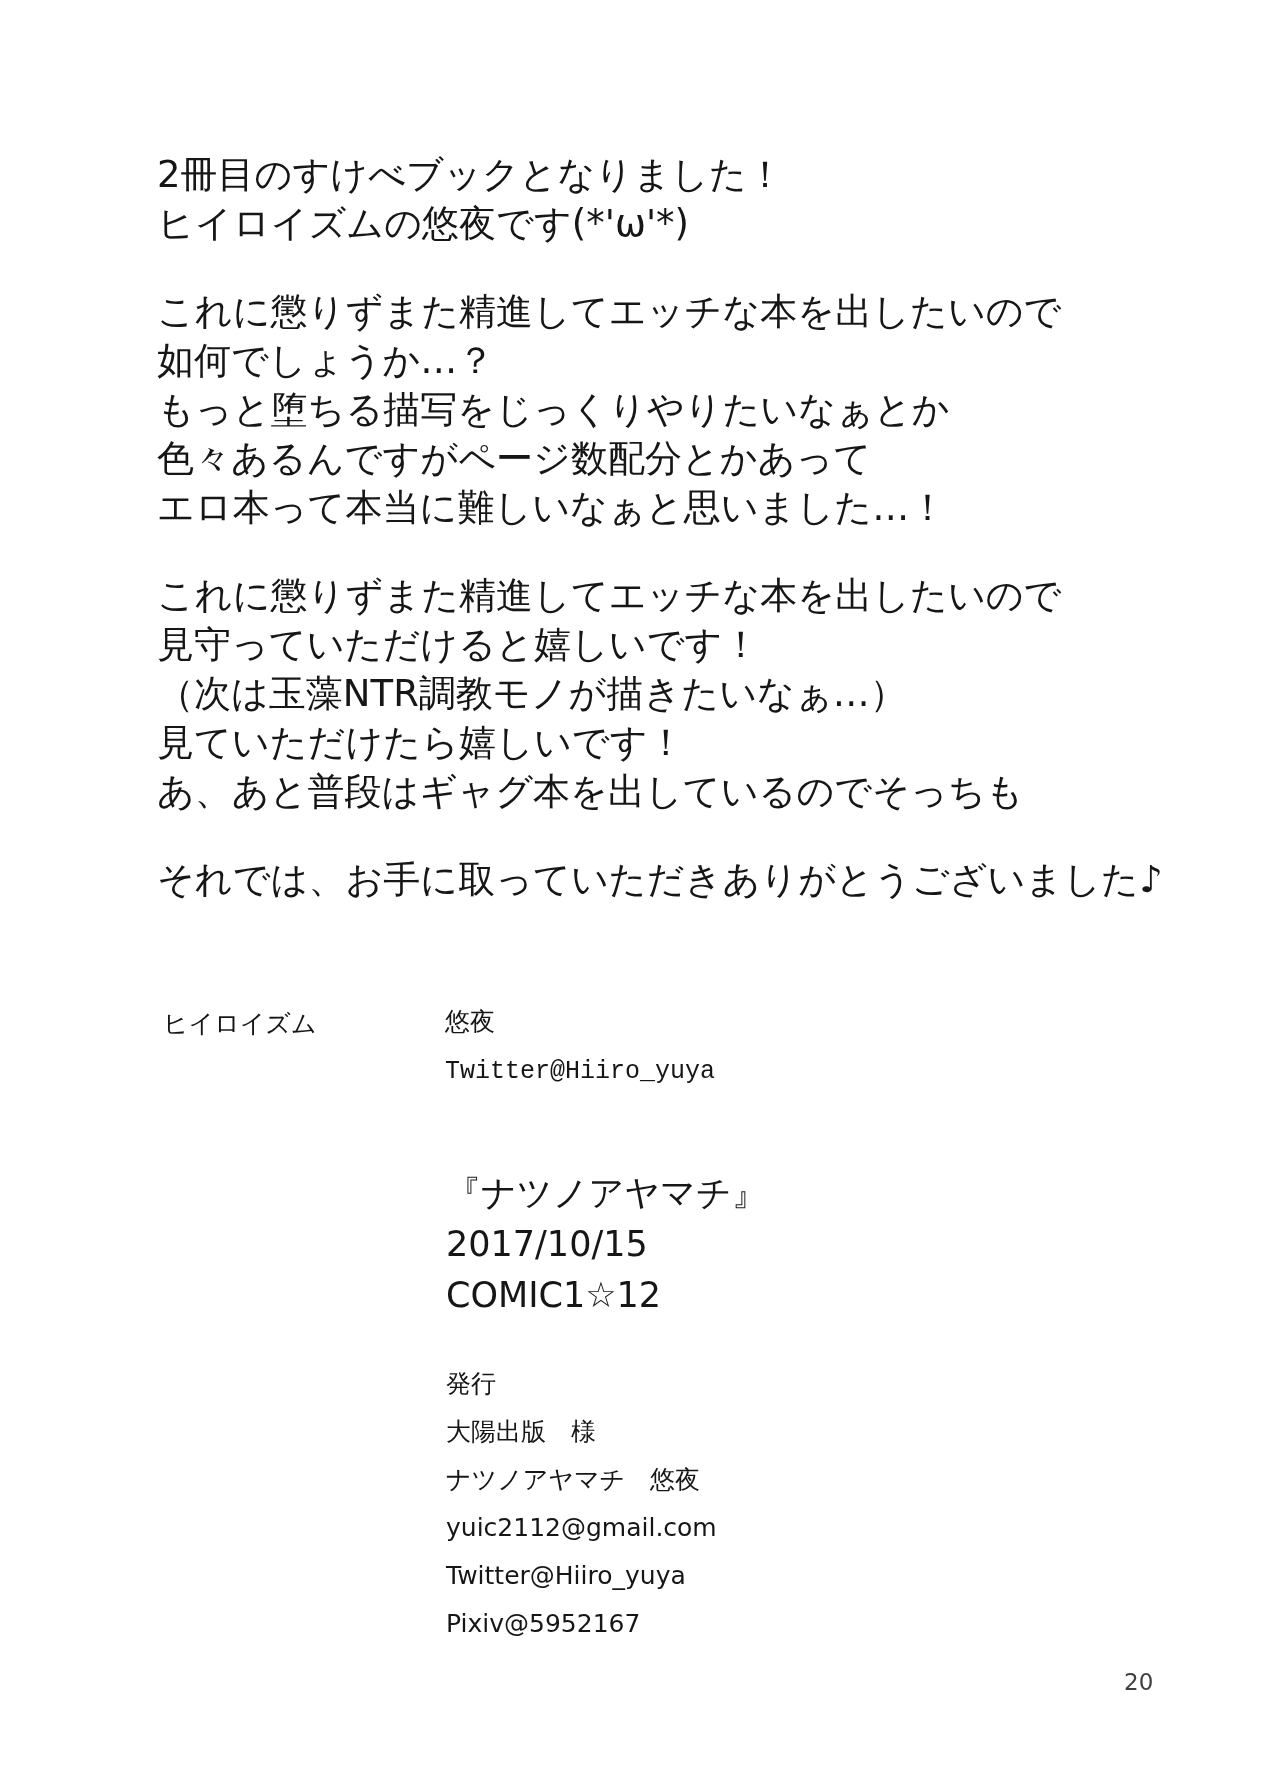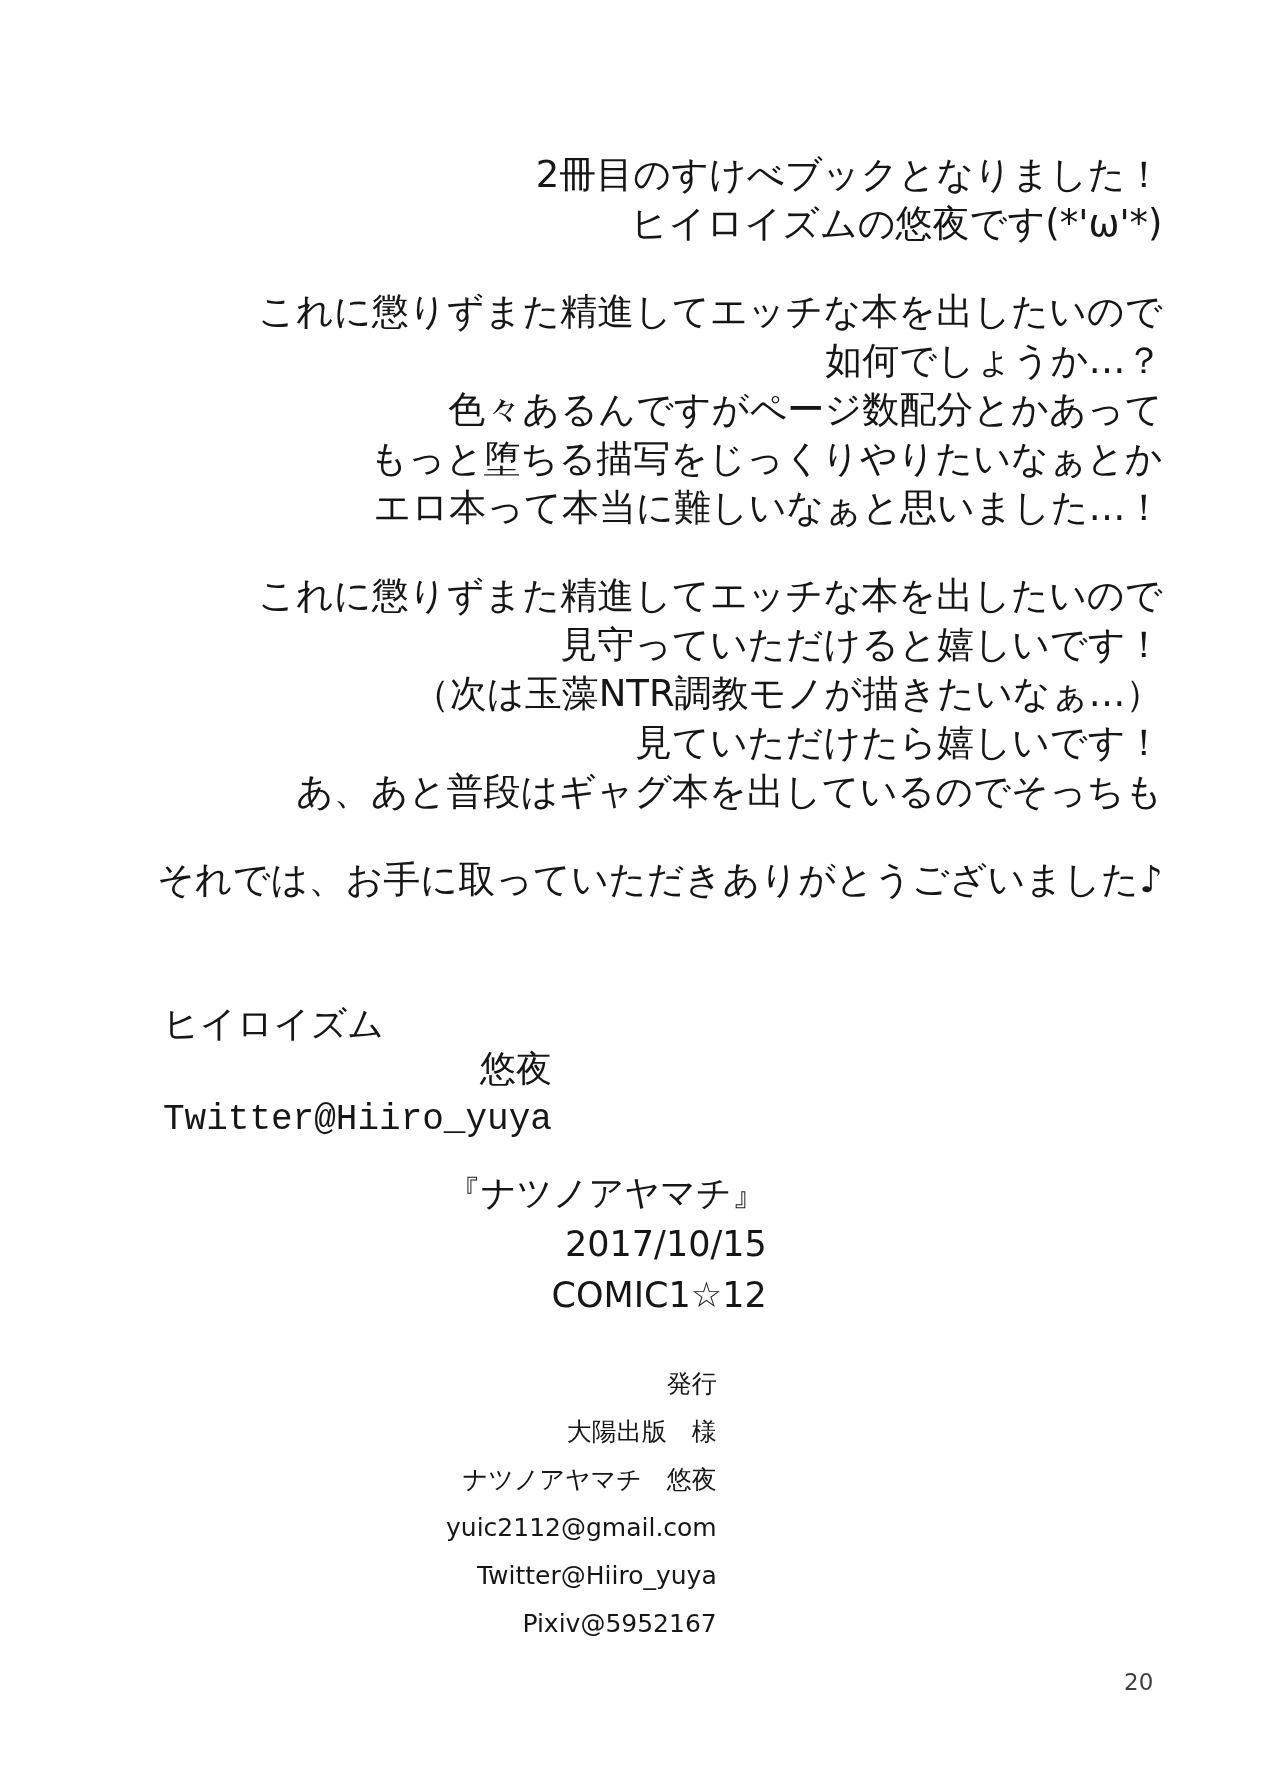--- a/index.html
+++ b/index.html
@@ -9,41 +9,40 @@
   }
   .page {
     position: relative;
     width: 1280px;
     height: 1791px;
     background: #ffffff;
     color: #161616;
     font-family: "DejaVu Sans", sans-serif;
     overflow: hidden;
   }
-  .line { display: block; white-space: pre; text-align: right; }
+  .line { display: block; white-space: pre; }
 
   .body-text {
     position: absolute;
     left: 157px;
     top: 150px;
     font-size: 37px;
     line-height: 49px;
     font-weight: 500;
   }
   .body-text p { margin: 0 0 39px 0; }
 
   .credits-head {
     position: absolute;
     left: 163px;
     top: 1000px;
-    font-size: 36px;
+    font-size: 25px;
     line-height: 48px;
     font-weight: 500;
     display: flex;
-    flex-direction: column;
   }
   .circle-name { display: inline-block; width: 282px; }
   .author-col { display: flex; flex-direction: column; font-family: Liberation Mono, monospace; }
 
   .book-info {
     position: absolute;
     left: 446px;
     top: 1168px;
     font-size: 35px;
     line-height: 51px;
@@ -74,22 +73,22 @@
 <div class="page">
 
   <section class="body-text">
     <p>
       <span class="line">2冊目のすけべブックとなりました！</span>
       <span class="line">ヒイロイズムの悠夜です(*'ω'*)</span>
     </p>
     <p>
       <span class="line">これに懲りずまた精進してエッチな本を出したいので</span>
       <span class="line">如何でしょうか…？</span>
+      <span class="line">もっと堕ちる描写をじっくりやりたいなぁとか</span>
       <span class="line">色々あるんですがページ数配分とかあって</span>
-      <span class="line">もっと堕ちる描写をじっくりやりたいなぁとか</span>
       <span class="line">エロ本って本当に難しいなぁと思いました…！</span>
     </p>
     <p>
       <span class="line">これに懲りずまた精進してエッチな本を出したいので</span>
       <span class="line">見守っていただけると嬉しいです！</span>
       <span class="line">（次は玉藻NTR調教モノが描きたいなぁ…）</span>
       <span class="line">見ていただけたら嬉しいです！</span>
       <span class="line">あ、あと普段はギャグ本を出しているのでそっちも</span>
     </p>
     <p>

